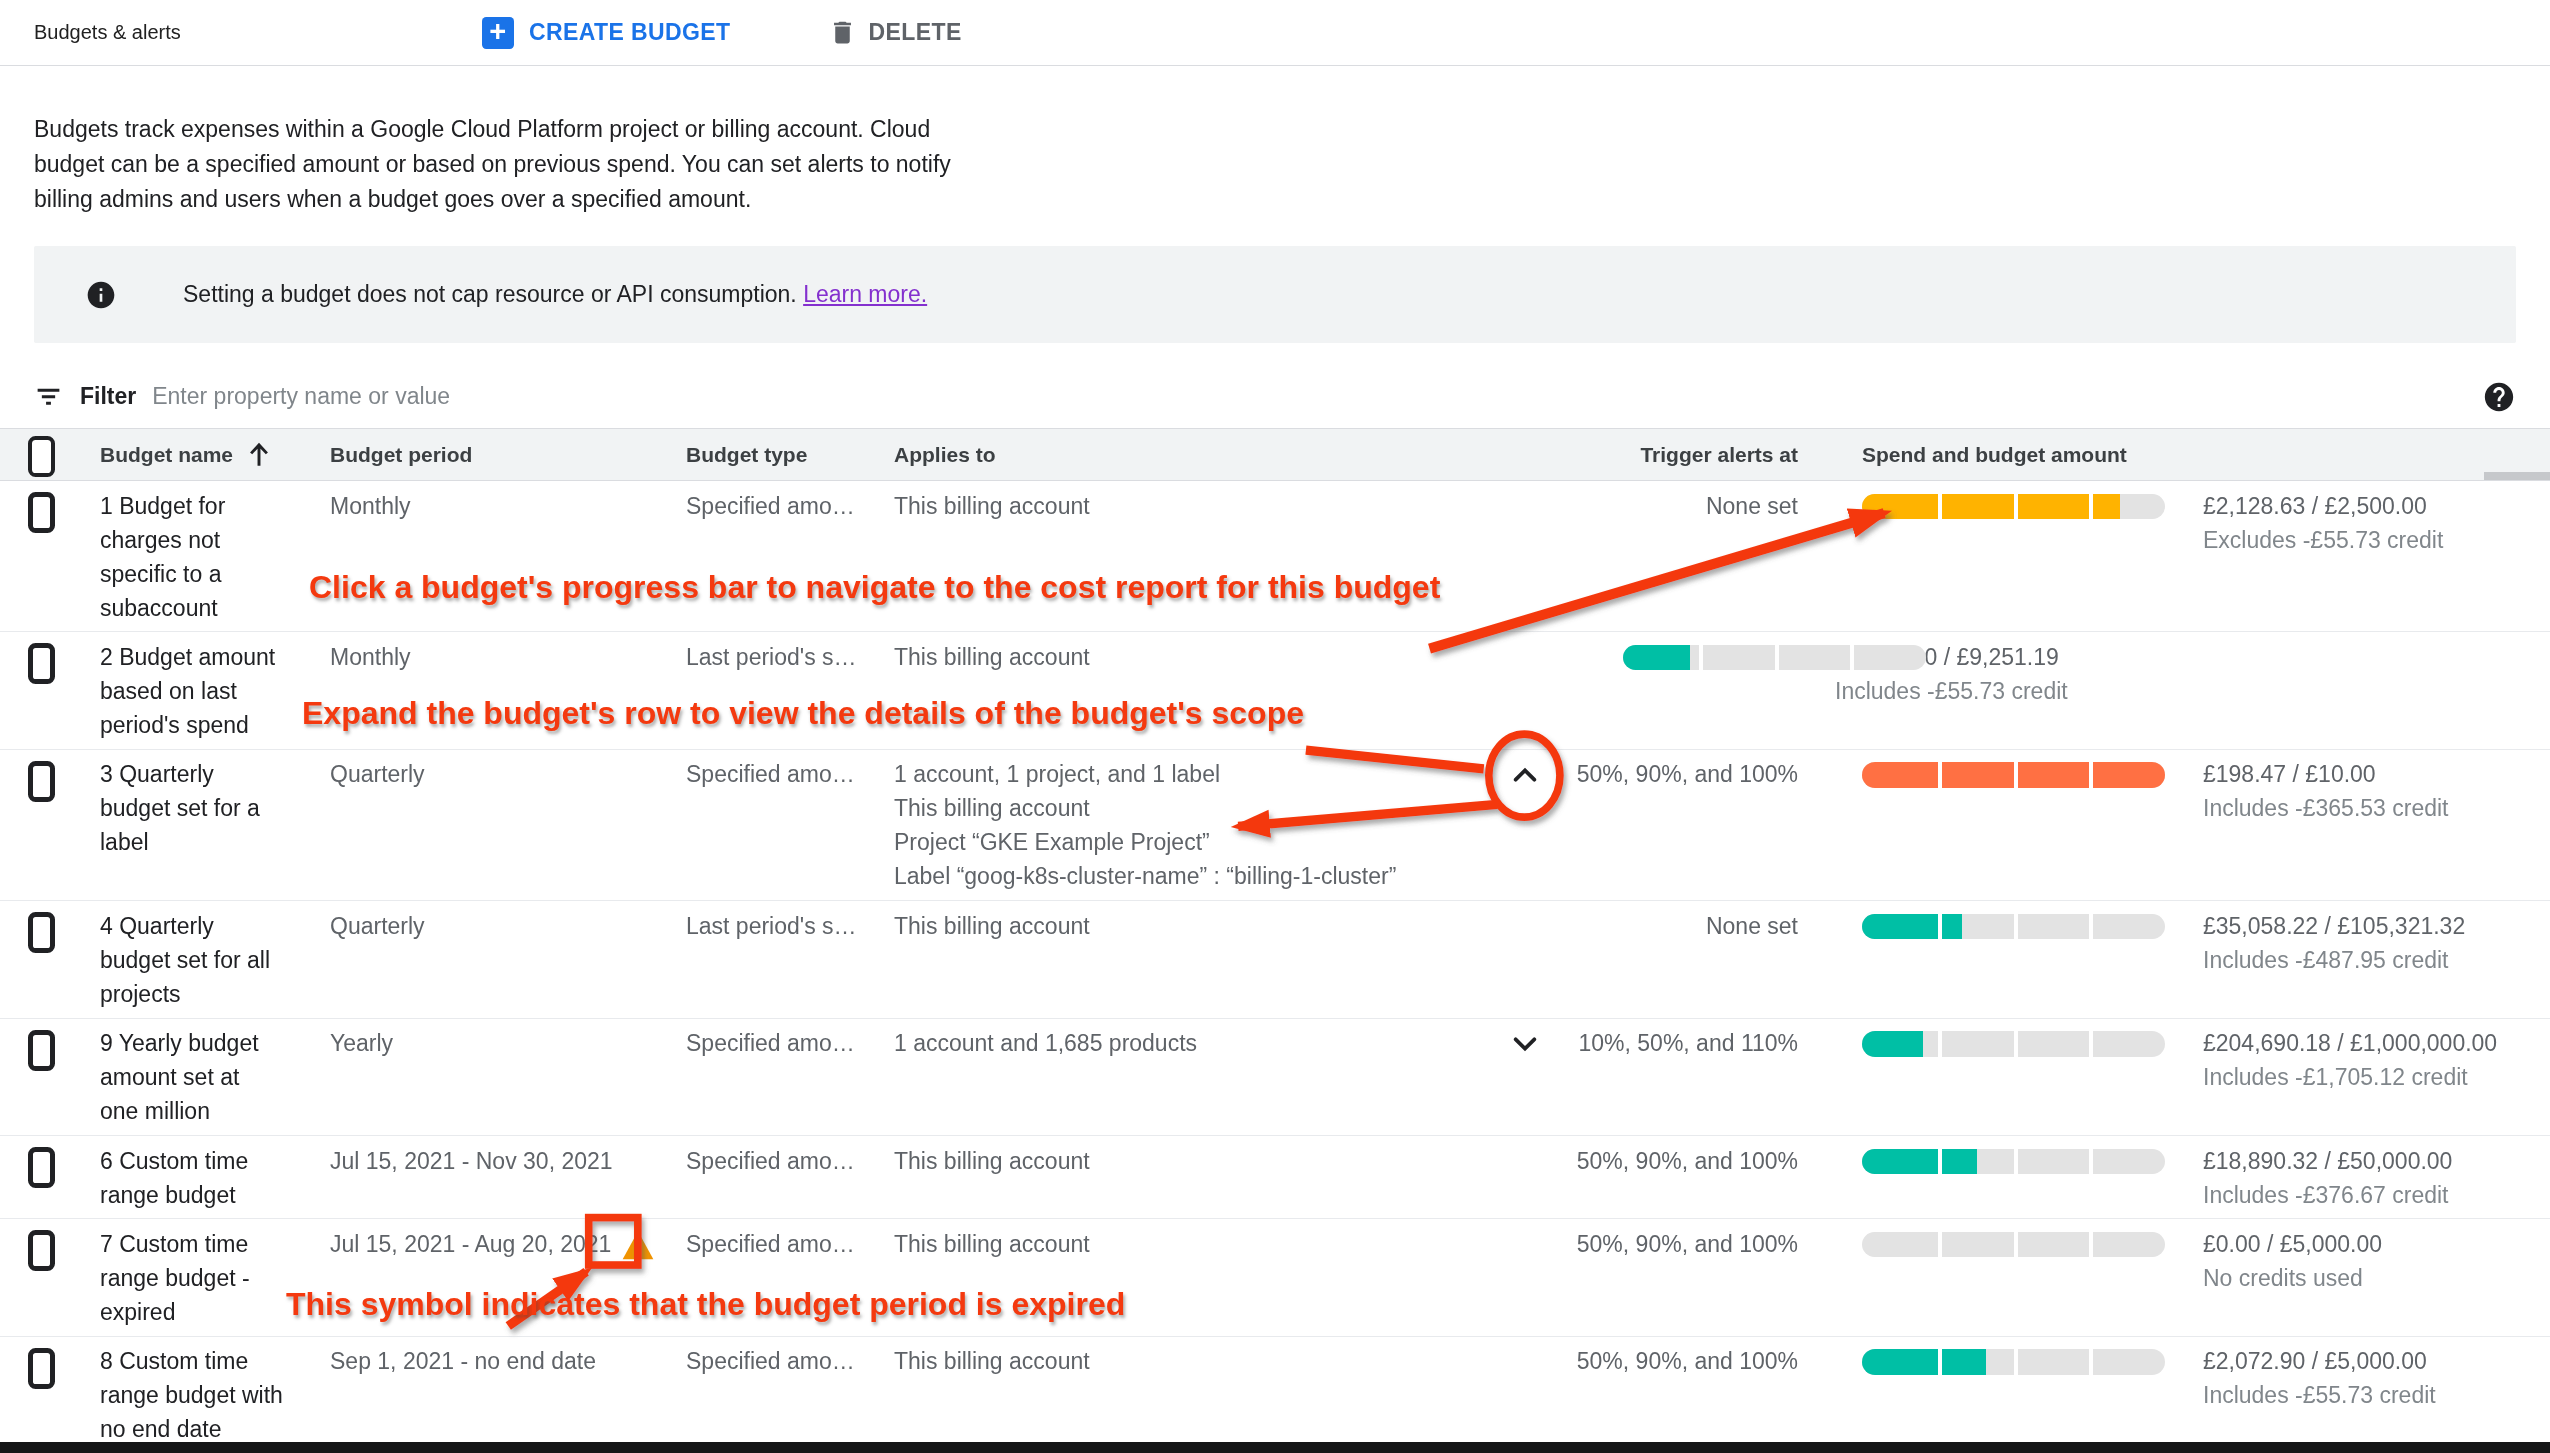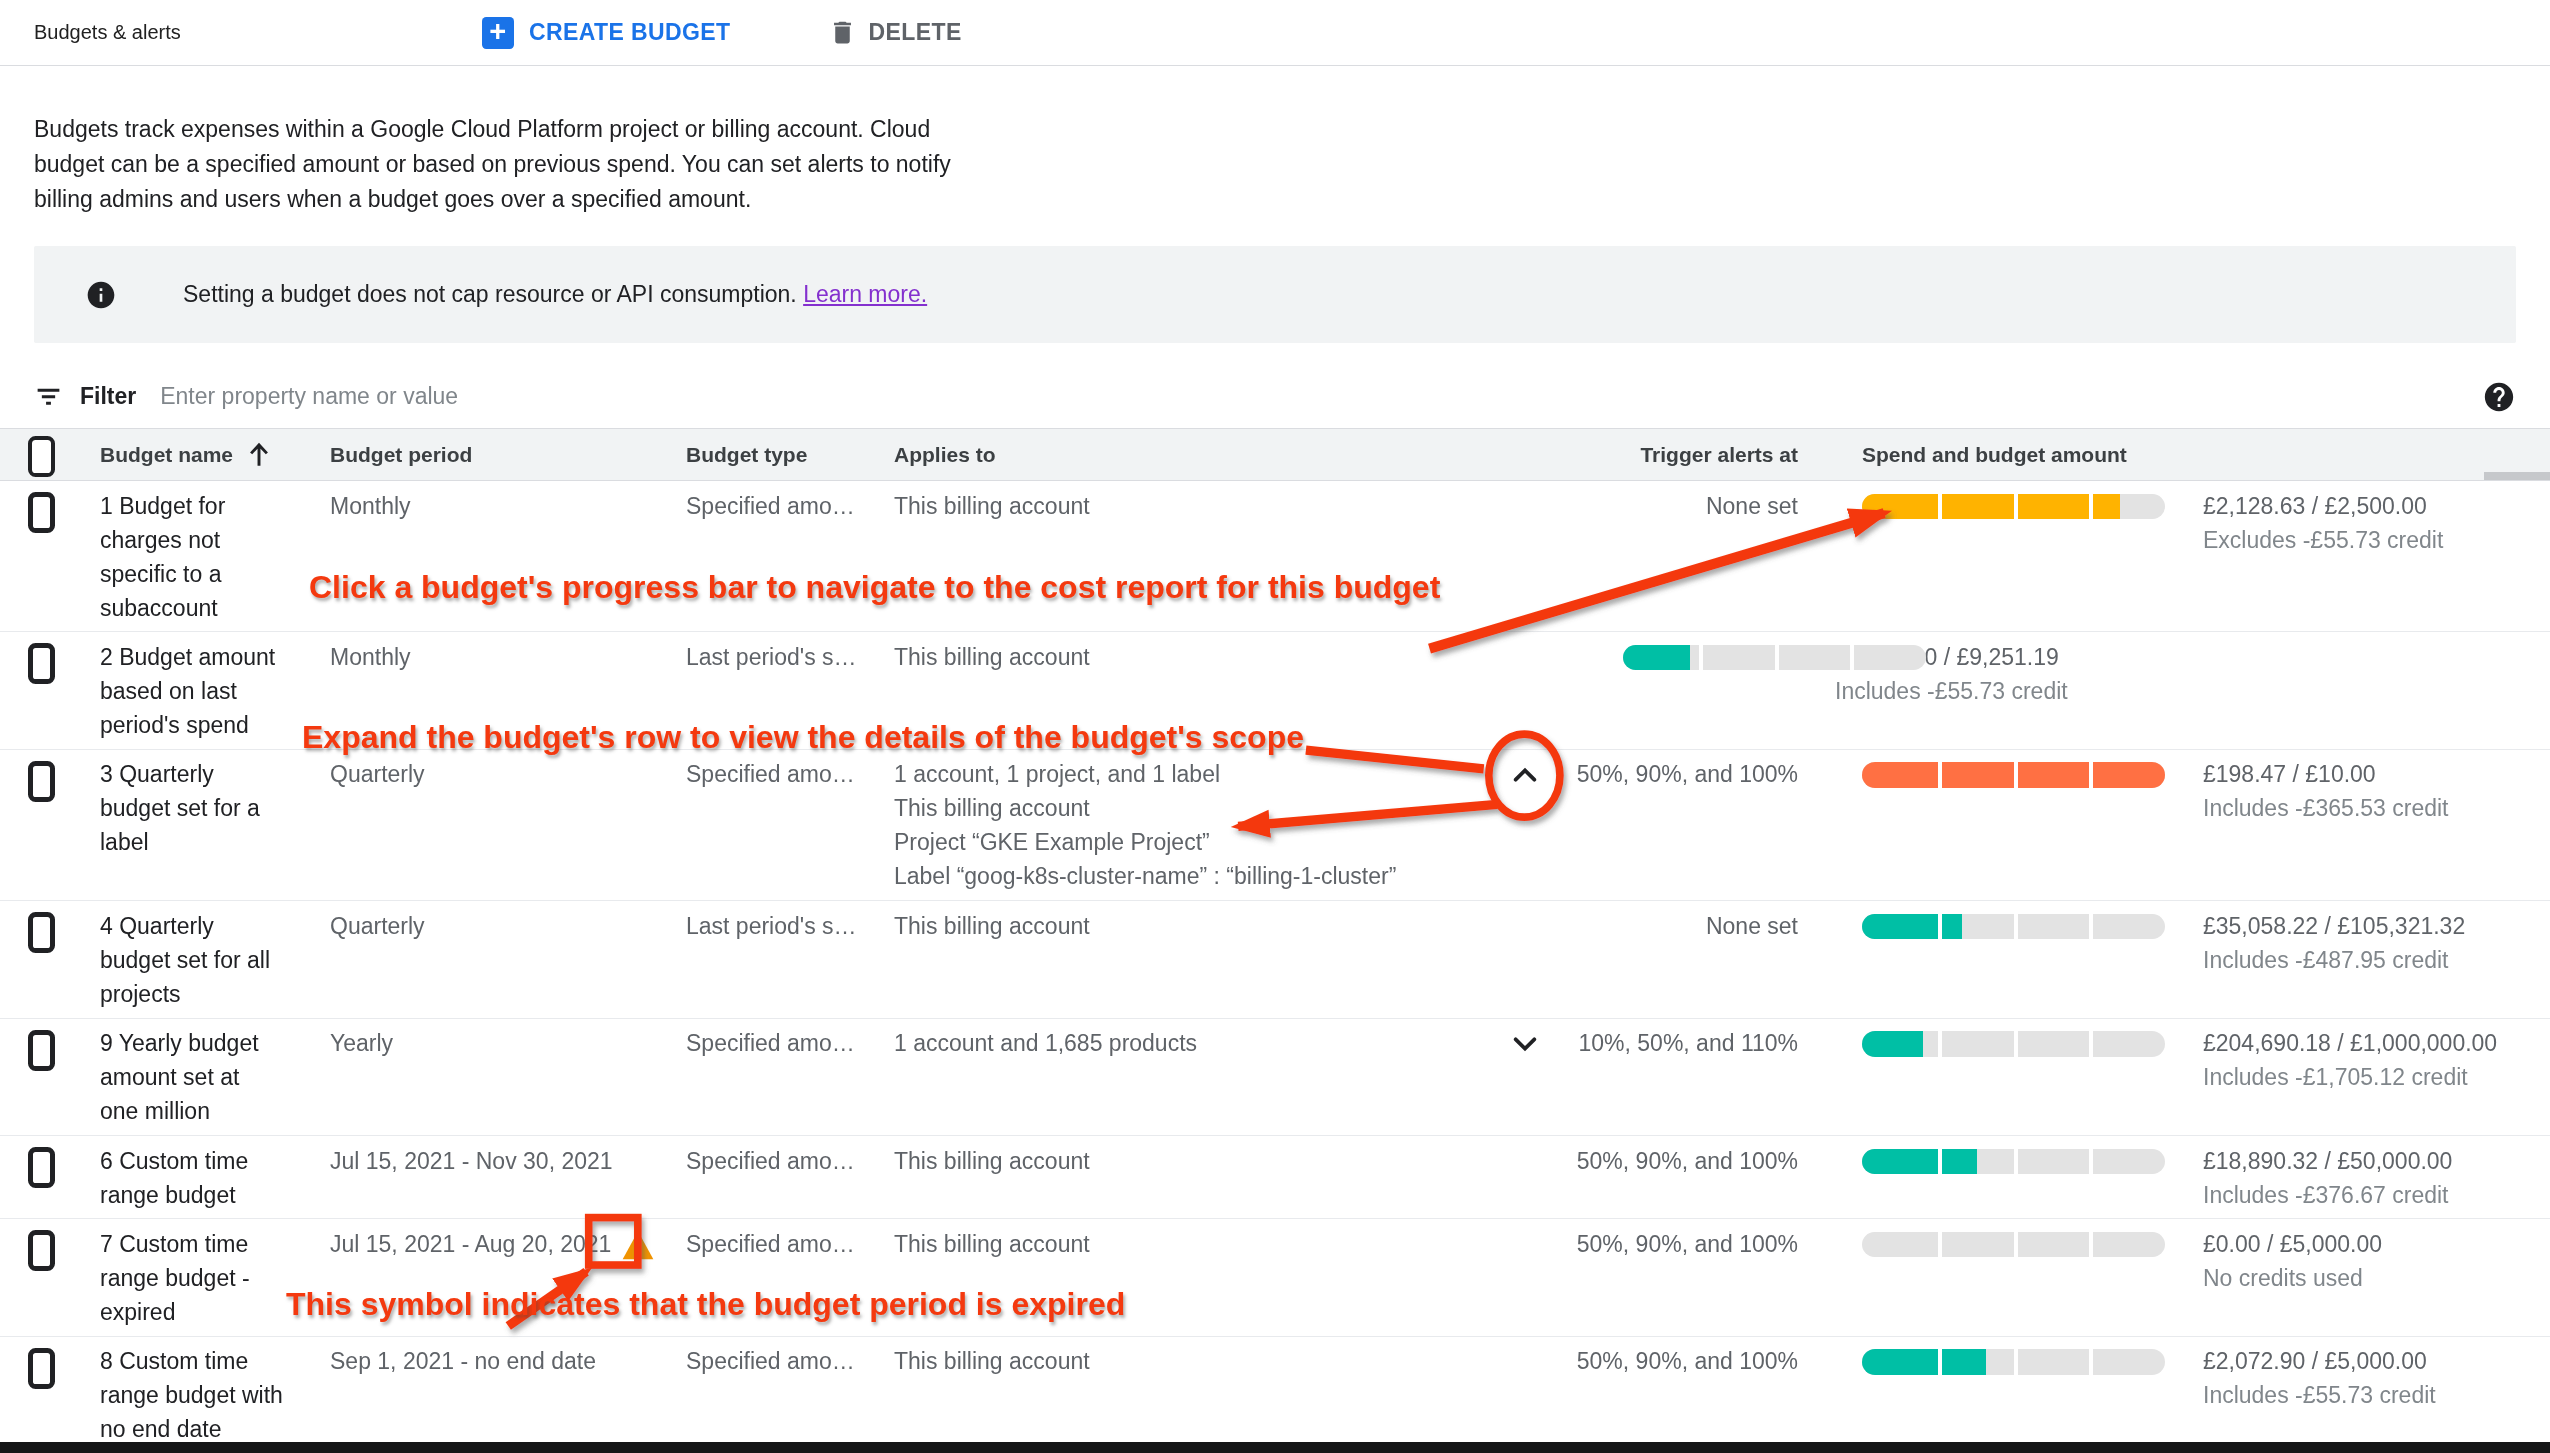--- a/index.html
+++ b/index.html
@@ -20,21 +20,21 @@
   
   .intro { margin:46px 34px 0 34px; width:923px; font-size:23px; line-height:35px; color:#202124; }
 
   
   .banner { margin:29px 34px 0 34px; height:97px; background:#F1F3F4; border-radius:1.7px; display:flex; align-items:center; padding:0 51px; }
   .banner-text { font-size:23px; margin-left:66px; }
   .banner a { color:#8430CE; text-decoration:underline; cursor:pointer; }
 
   
   .filterbar { margin-top:22px; height:63px; display:flex; align-items:center; padding:0 34px; }
-  .filter-label { font-size:23px; font-weight:700; margin:0 24px 0 17px; }
+  .filter-label { font-size:23px; font-weight:700; margin:0 16px 0 17px; }
   .filter-input { flex:1; border:none; outline:none; background:transparent; font-family:"Liberation Sans",sans-serif; font-size:23px; color:#202124; }
   .filter-input::placeholder { color:#80868B; }
 
   
   .grid { display:grid; grid-template-columns:100px 230px 356px 208px 597px 68px 239px 368px 1fr; }
   .thead { background:#F1F3F4; border-top:1.7px solid #DADCE0; border-bottom:1.7px solid #DADCE0; height:53px; align-items:center; position:relative; font-size:21px; font-weight:700; color:#3C4043; }
   .thead .hc { display:flex; align-items:center; }
   .h-trigger { justify-content:flex-end; }
   .h-spend { padding-left:64px; }
   .sort-ic { margin-left:13.6px; display:inline-flex; }
@@ -392,18 +392,18 @@
       <g filter="url(#sh)" stroke="#F4390F" fill="none">
         <line x1="1688" y1="766" x2="2225" y2="606" stroke-width="12" marker-end="url(#ah)"></line>
         <line x1="1542" y1="886" x2="1752" y2="908" stroke-width="11"></line>
         <ellipse cx="1800" cy="916" rx="42" ry="49" stroke-width="9"></ellipse>
         <line x1="1768" y1="950" x2="1462" y2="976" stroke-width="11" marker-end="url(#ah)"></line>
         <rect x="695" y="1438" width="58" height="56" stroke-width="9"></rect>
         <line x1="600" y1="1566" x2="692" y2="1502" stroke-width="11" marker-end="url(#ah)"></line>
       </g>
     </svg>
     <div class="ann-text" style="left:309px; top:569px;">Click a budget's progress bar to navigate to the cost report for this budget</div>
-    <div class="ann-text" style="left:302px; top:719px;">Expand the budget's row to view the details of the budget's scope</div>
+    <div class="ann-text" style="left:302px; top:695px;">Expand the budget's row to view the details of the budget's scope</div>
     <div class="ann-text" style="left:286px; top:1286px;">This symbol indicates that the budget period is expired</div>
   </div>
 
 </div>
 
 
 </body></html>

